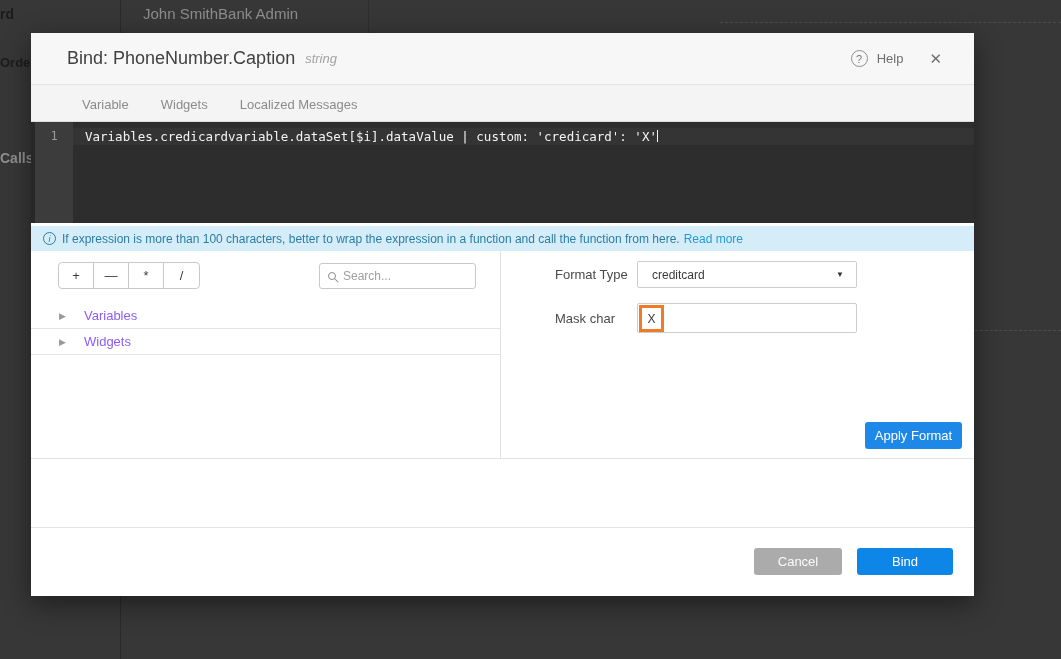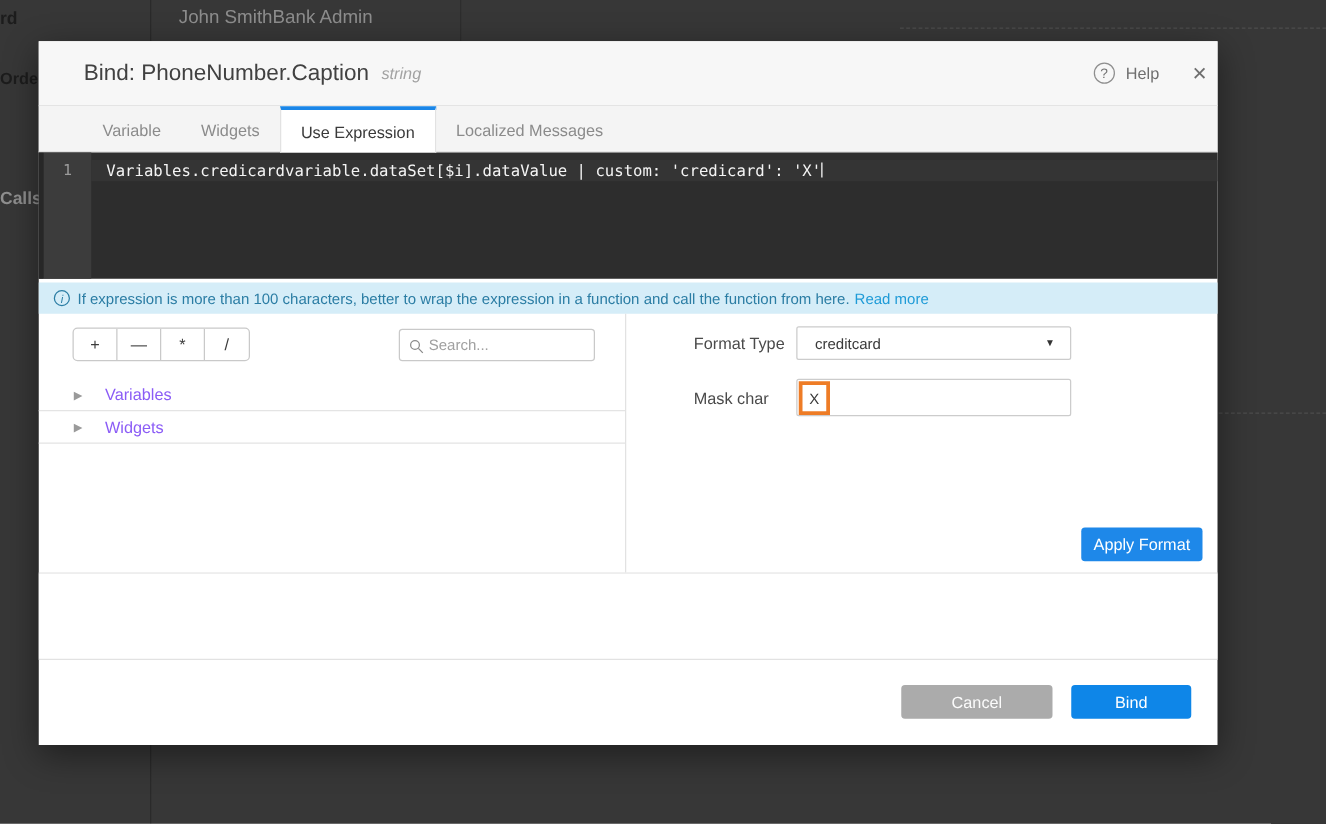--- a/index.html
+++ b/index.html
@@ -17,21 +17,21 @@
   .sb-calls { top:150px; color:#8f8f8f; }
   .dash { border-top:1px dashed #4d4d4d; height:0; }
   .dash-1 { top:22px; left:720px; right:0; }
   .dash-2 { top:330px; left:975px; right:0; }
 
   
   .modal { position:absolute; left:31px; top:33px; width:943px; height:563px;
            background:#fff; box-shadow:0 8px 26px rgba(0,0,0,.45); }
 
   .m-header { height:52px; background:#f7f7f7; border-bottom:1px solid #e4e4e4;
-              display:flex; align-items:center; padding:0 8px 0 36px; }
+              display:flex; align-items:center; padding:0 32px 0 36px; }
   .m-title { font-size:18px; color:#414141; }
   .m-type  { font-style:italic; font-size:13px; color:#a2a2a2; margin-left:10px; }
   .header-right { margin-left:auto; display:flex; align-items:center; }
   .help-icon { width:17px; height:17px; border:1px solid #8e8e8e; border-radius:50%;
                color:#757575; font-size:11px; display:flex; align-items:center; justify-content:center; }
   .help-label { font-size:13px; color:#6f6f6f; margin-left:9px; }
   .close-icon { margin-left:26px; font-size:15px; color:#6f6f6f; cursor:pointer; }
 
   .m-tabs { height:37px; background:#f4f4f4; border-bottom:1px solid #dcdcdc;
             display:flex; padding-left:35px; }
@@ -94,21 +94,21 @@
                justify-content:center; font-size:12px; color:#3a3a3a; }
   .apply-btn { position:absolute; right:12px; bottom:9px; width:97px; height:27px;
                background:#1e88e9; color:#fff; font-size:13px; border:none; border-radius:3px;
                display:flex; align-items:center; justify-content:center; cursor:pointer; }
 
   .m-gap { height:68px; background:#fff; }
   .m-footer { height:67px; border-top:1px solid #e2e2e2; display:flex; align-items:center;
               justify-content:flex-end; padding-right:21px; }
   .btn { height:27px; border:none; border-radius:3px; font-size:13px; color:#fff;
          display:flex; align-items:center; justify-content:center; cursor:pointer; }
-  .btn-cancel { width:121px; background:#ababab; color:#fbfbfb; margin-right:15px; }
+  .btn-cancel { width:88px; background:#ababab; color:#fbfbfb; margin-right:15px; }
   .btn-bind { width:96px; background:#0e86e8; }
 </style>
 </head>
 <body>
 
 <div class="bg-el bg-sidebar-divider"></div>
 <div class="bg-el bg-topbar-divider"></div>
 <div class="bg-el bg-user">John SmithBank Admin</div>
 <div class="bg-el sb-item sb-rd">rd</div>
 <div class="bg-el sb-item sb-order">Order</div>
@@ -124,21 +124,20 @@
     <span class="header-right">
       <span class="help-icon">?</span>
       <span class="help-label">Help</span>
       <span class="close-icon">✕</span>
     </span>
   </div>
 
   <div class="m-tabs">
     <div class="tab">Variable</div>
     <div class="tab">Widgets</div>
-    <div class="tab active">Use Expression</div>
     <div class="tab">Localized Messages</div>
   </div>
 
   <div class="m-editor">
     <div class="gutter">1</div>
     <div class="code-area">
       <span class="code-line"><span>Variables.credicardvariable.dataSet[$i].dataValue | custom: 'credicard': 'X'</span><span class="caret"></span></span>
     </div>
   </div>
 

